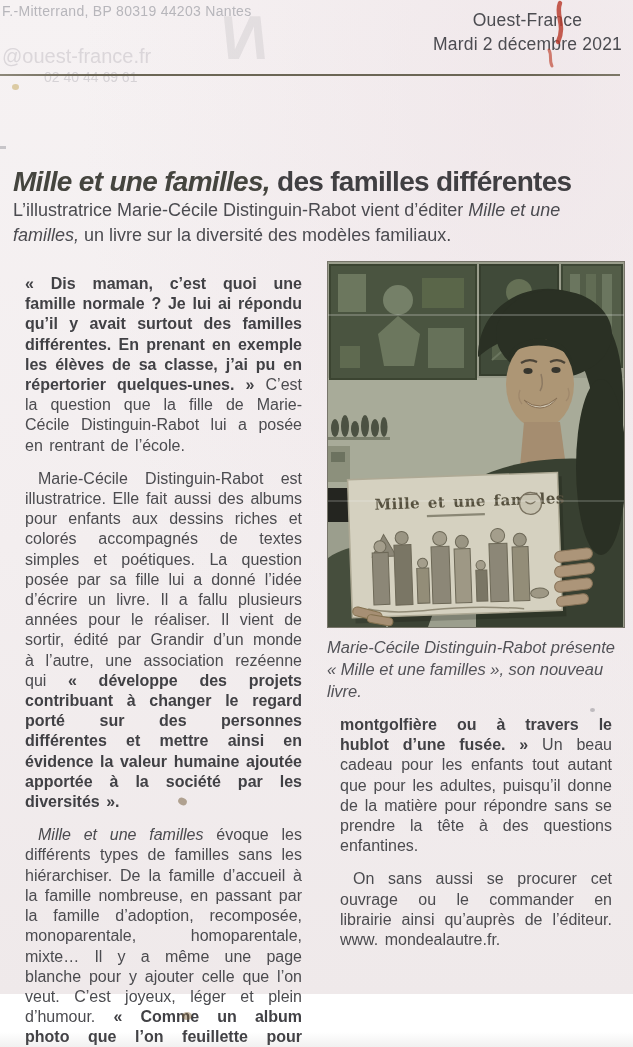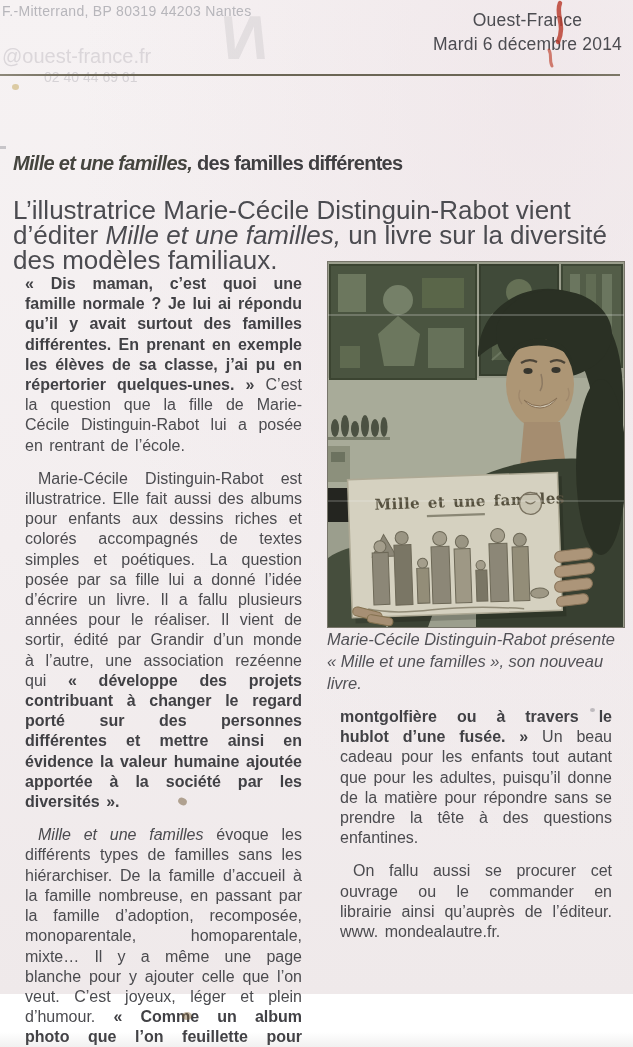--- a/index.html
+++ b/index.html
@@ -14,39 +14,39 @@
   .phone{position:absolute;top:25px;left:44px;font-size:14px;color:rgba(176,172,180,.45);margin-top:44px;}
   .mail{position:absolute;top:45px;left:2px;font-size:20px;color:rgba(176,172,180,.38);}
   .watermark{position:absolute;top:2px;left:222px;font-size:62px;font-weight:bold;
     color:rgba(110,110,118,.12);transform:scaleX(-1) skewX(-6deg);}
   .masthead{position:absolute;top:8px;right:11px;text-align:center;font-size:17.5px;
     line-height:24px;color:#4c4c51;letter-spacing:.2px;}
   .pen{position:absolute;top:0;left:540px;}
   .rule{position:absolute;top:74px;left:0;width:620px;height:2px;
     background:linear-gradient(90deg,#8d887a, #6b6655 15%, #6b6655 85%, #7d7868);}
   
-  .headline{position:absolute;top:152px;left:13px;width:610px;margin:0;
-    font-size:20px;font-weight:bold;letter-spacing:-.7px;color:#403f42;white-space:nowrap;}
+  .headline{position:absolute;top:166px;left:13px;width:610px;margin:0;
+    font-size:28px;font-weight:bold;letter-spacing:-.7px;color:#403f42;white-space:nowrap;}
   .headline em{font-style:italic;color:#45453f;}
   .standfirst{position:absolute;top:198px;left:13px;width:606px;margin:0;
-    font-size:26px;line-height:25px;color:#4b4b50;}
+    font-size:18px;line-height:25px;color:#4b4b50;}
   .standfirst em{font-style:italic;}
   
   .columns{position:absolute;top:261px;left:12px;width:613px;display:flex;gap:12px;}
   .col{font-size:16px;line-height:20.2px;text-align:justify;color:#4b4b4f;word-spacing:2px;}
   .col.left{width:303px;}
   .col.right{width:298px;}
   .col p{margin:13px;}
   .col p.ind{text-indent:13px;}
   .col b{font-weight:bold;color:#414145;}
   .col em{font-style:italic;}
   
   .photo{width:298px;height:367px;margin:0;border:1px solid #77756a;box-sizing:border-box;background:#a3a596;}
   .photo svg{display:block;}
-  .caption{font-style:italic;font-size:16.5px;line-height:22px;color:#525257;text-align:left;word-spacing:0;}
+  .caption{margin-top:8px;font-style:italic;font-size:16.5px;line-height:22px;color:#525257;text-align:left;word-spacing:0;}
   .cont{margin-top:13px;}
   
   .stain{position:absolute;border-radius:50%;}
   .s1{top:84px;left:12px;width:7px;height:6px;background:#c6ab62;opacity:.55;}
   .s2{top:798px;left:178px;width:9px;height:7px;background:#6f5833;opacity:.5;transform:rotate(25deg);}
   .s3{top:1012px;left:182px;width:10px;height:8px;background:#7b6038;opacity:.45;}
   .s4{top:708px;left:590px;width:5px;height:4px;background:#8c8a90;opacity:.5;}
   .s5{top:146px;left:0px;width:6px;height:3px;background:#9a9aa0;opacity:.5;border-radius:0;}
   .bottomband{position:absolute;left:0;top:1032px;width:633px;height:15px;
     background:linear-gradient(180deg,rgba(0,0,0,0),rgba(120,114,110,.10));}
@@ -56,21 +56,21 @@
 
 <div class="page">
 
   <div class="addr">F.-Mitterrand, BP 80319 44203 Nantes</div>
   <div class="phone">02 40 44 69 61</div>
   <div class="mail">@ouest-france.fr</div>
   <div class="watermark">N</div>
 
   <div class="masthead">
     <div>Ouest-France</div>
-    <div>Mardi 6 décembre 2014</div>
+    <div>Mardi 2 décembre 2021</div>
   </div>
 
   <svg class="pen" width="44" height="76" viewBox="0 0 44 76">
     <path d="M20,3 C15,16 26,24 18,42" fill="none" stroke="#b83a2c" stroke-width="4.5" stroke-linecap="round" opacity="0.82"></path>
     <path d="M9,50 c3,5 0,11 3,16" fill="none" stroke="#c04a37" stroke-width="3" stroke-linecap="round" opacity="0.7"></path>
   </svg>
 
   <div class="rule"></div>
 
   <h1 class="headline"><em>Mille et une familles,</em><span> des familles différentes</span></h1>
@@ -187,21 +187,21 @@
 
           <rect x="0" y="52" width="296" height="2" fill="#ffffff" opacity=".22"></rect>
           <rect x="0" y="238" width="296" height="2" fill="#ffffff" opacity=".18"></rect>
           <rect x="0" y="0" width="296" height="365" fill="#6e7a50" opacity=".06"></rect>
         </svg>
       </figure>
 
       <div class="caption">Marie-Cécile Distinguin-Rabot présente « Mille et une familles », son nouveau livre.</div>
 
       <p class="cont"><b>montgolfière ou à travers le hublot d’une fusée. » </b><span>Un beau cadeau pour les enfants tout autant que pour les adultes, puisqu’il donne de la matière pour répondre sans se prendre la tête à des questions enfantines.</span></p>
-      <p class="ind">On fallu aussi se procurer cet ouvrage ou le commander en librairie ainsi qu’auprès de l’éditeur. www. mondealautre.fr.</p>
+      <p class="ind">On sans aussi se procurer cet ouvrage ou le commander en librairie ainsi qu’auprès de l’éditeur. www. mondealautre.fr.</p>
     </div>
   </div>
 
   <div class="stain s1"></div>
   <div class="stain s2"></div>
   <div class="stain s3"></div>
   <div class="stain s4"></div>
   <div class="stain s5"></div>
   <div class="bottomband"></div>
 

